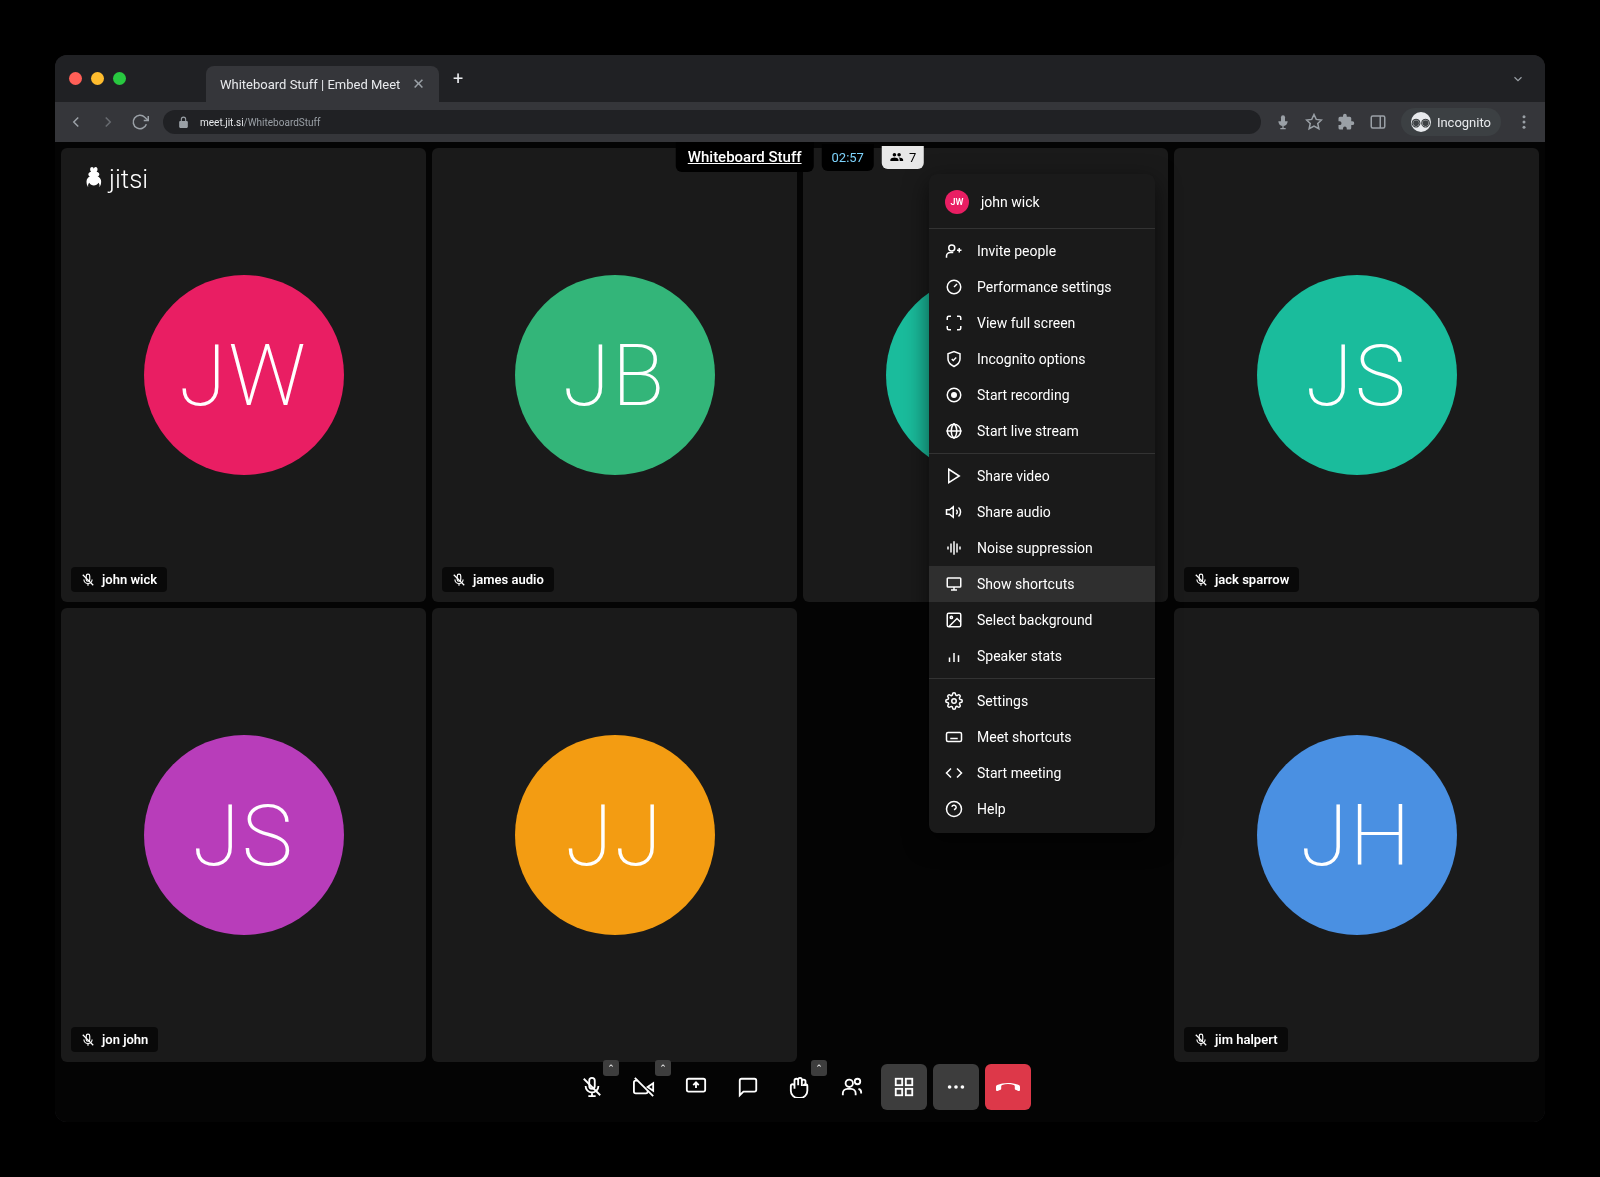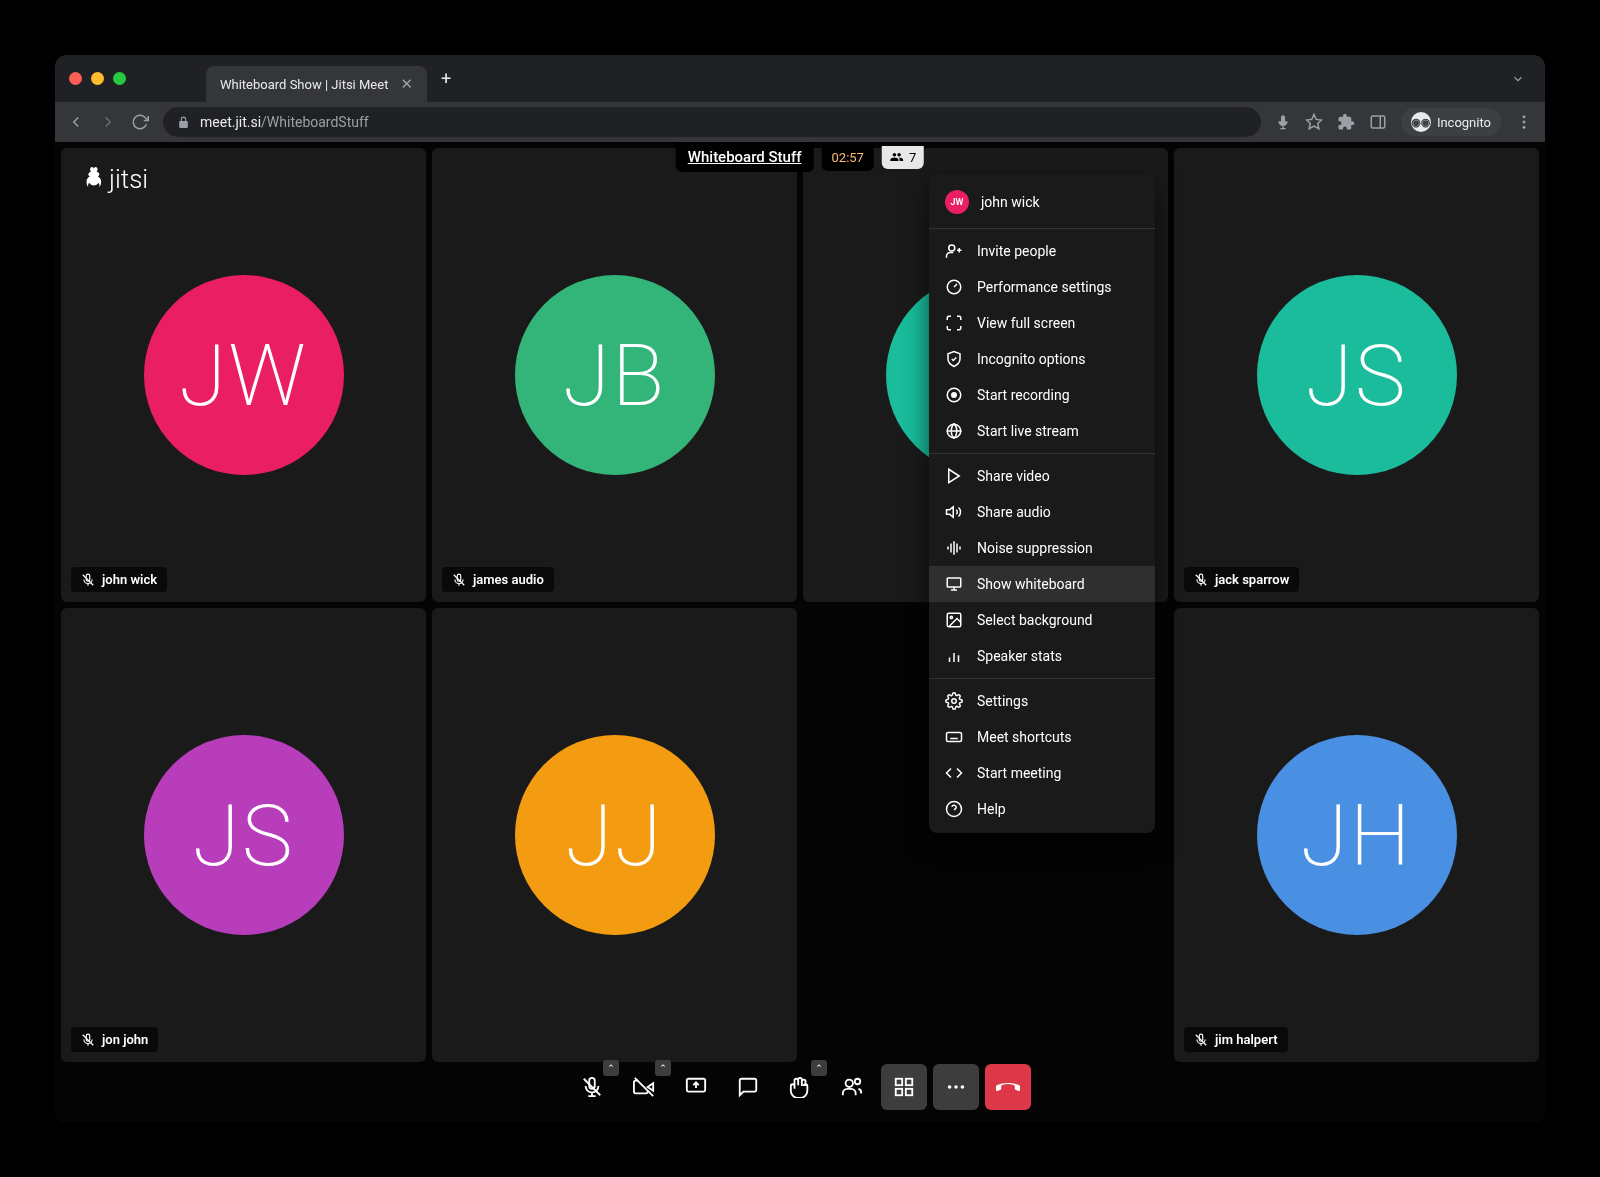--- a/index.html
+++ b/index.html
@@ -16,34 +16,34 @@
 .dot.yellow { background: #febc2e; }
 .dot.green { background: #28c840; }
 .tab { margin-left: 80px; background: #35363a; height: 36px; border-radius: 8px 8px 0 0; display: flex; align-items: center; padding: 0 14px; color: #e8eaed; font-size: 13px; gap: 12px; align-self: flex-end; }
 .tab .x { color: #9aa0a6; cursor: pointer; font-size: 15px; }
 .newtab { color: #e8eaed; margin-left: 14px; font-size: 18px; cursor: pointer; align-self: center; }
 .chev { position: absolute; right: 20px; color: #9aa0a6; cursor: pointer; }
 
 .addrbar { height: 40px; background: #35363a; display: flex; align-items: center; padding: 0 12px; gap: 14px; }
 .navbtn { color: #9aa0a6; cursor: pointer; display: flex; align-items: center; justify-content: center; }
 .navbtn.disabled { opacity: 0.5; }
-.urlbox { flex: 1; background: #202124; border-radius: 20px; height: 30px; display: flex; align-items: center; padding: 0 14px; color: #9aa0a6; font-size: 14px; gap: 10px; }
+.urlbox { flex: 1; background: #202124; border-radius: 20px; height: 24px; display: flex; align-items: center; padding: 0 14px; color: #9aa0a6; font-size: 10px; gap: 10px; }
 .urlbox .secure { font-size: 13px; }
 .urltext { color: #e8eaed; }
 .urltext .domain { color: #e8eaed; }
 .urltext .path { color: #9aa0a6; }
 .rightctrls { display: flex; gap: 14px; align-items: center; color: #e8eaed; }
 .incognito { display: flex; align-items: center; gap: 6px; background: #3c4043; border-radius: 20px; padding: 4px 10px; font-size: 13px; }
 .incognito .hat { width: 20px; height: 20px; background: #e8eaed; border-radius: 50%; display: flex; align-items: center; justify-content: center; color: #3c4043; font-size: 11px; font-weight: bold; }
 
 
 .content { flex: 1; background: #040404; position: relative; display: flex; flex-direction: column; }
 .header { position: absolute; top: 0; left: 50%; transform: translateX(-50%); display: flex; align-items: center; gap: 8px; z-index: 20; }
 .meetlabel { background: #000; color: #fff; padding: 6px 12px; font-size: 15px; font-weight: 500; border-radius: 0 0 6px 6px; text-decoration: underline; }
-.timer { background: #000; color: #fdba74; padding: 6px 10px; font-size: 13px; border-radius: 0 0 6px 6px; }
+.timer { background: #000; color: #7dd3fc; padding: 6px 10px; font-size: 13px; border-radius: 0 0 6px 6px; }
 .pcount { background: #e8e8e8; color: #000; padding: 4px 8px; border-radius: 0 0 6px 6px; display: flex; align-items: center; gap: 5px; font-size: 13px; cursor: pointer; }
 
 .logo { position: absolute; top: 22px; left: 26px; color: #fff; font-size: 26px; font-weight: 300; display: flex; align-items: center; gap: 6px; z-index: 15; }
 .logo svg { width: 22px; height: 28px; }
 
 .grid { flex: 1; display: grid; grid-template-columns: repeat(4, 1fr); grid-template-rows: repeat(2, 1fr); gap: 6px; padding: 6px; padding-bottom: 60px; }
 .tile { background: #1a1a1a; border-radius: 6px; position: relative; display: flex; align-items: center; justify-content: center; overflow: hidden; }
 .avatar { width: 200px; height: 200px; border-radius: 50%; display: flex; align-items: center; justify-content: center; color: #fff; font-size: 86px; font-weight: 200; letter-spacing: 2px; }
 .nametag { position: absolute; bottom: 10px; left: 10px; background: rgba(0,0,0,0.65); color: #fff; padding: 5px 10px; border-radius: 4px; font-size: 13px; font-weight: 600; display: flex; align-items: center; gap: 7px; }
 .micoff { width: 14px; height: 14px; }
@@ -72,21 +72,21 @@
 <div class="window">
 <div class="browser">
 
 <div class="titlebar">
   <div class="traffic">
     <div class="dot red"></div>
     <div class="dot yellow"></div>
     <div class="dot green"></div>
   </div>
   <div class="tab">
-    <span>Whiteboard Show | Jitsi Meet</span>
+    <span>Whiteboard Stuff | Embed Meet</span>
     <span class="x">✕</span>
   </div>
   <span class="newtab">+</span>
   <span class="chev">
     <svg width="14" height="14" viewBox="0 0 24 24" fill="none" stroke="currentColor" stroke-width="2">
             <polyline points="6 9 12 15 18 9"></polyline>
           </svg>
   </span>
 </div>
 
@@ -329,21 +329,21 @@
             </span>
             <span>Noise suppression</span>
           </div>
           <div class="item hl">
             <span class="ico">
               <svg width="18" height="18" viewBox="0 0 24 24" fill="none" stroke="currentColor" stroke-width="2">
                 <rect x="3" y="4" width="18" height="12" rx="1"></rect>
                 <path d="M8 20h8M12 16v4"></path>
               </svg>
             </span>
-            <span>Show whiteboard</span>
+            <span>Show shortcuts</span>
           </div>
           <div class="item">
             <span class="ico">
               <svg width="18" height="18" viewBox="0 0 24 24" fill="none" stroke="currentColor" stroke-width="2">
                 <rect x="3" y="3" width="18" height="18" rx="2"></rect>
                 <circle cx="8.5" cy="8.5" r="1.5"></circle>
                 <polyline points="21 15 16 10 5 21"></polyline>
               </svg>
             </span>
             <span>Select background</span>

